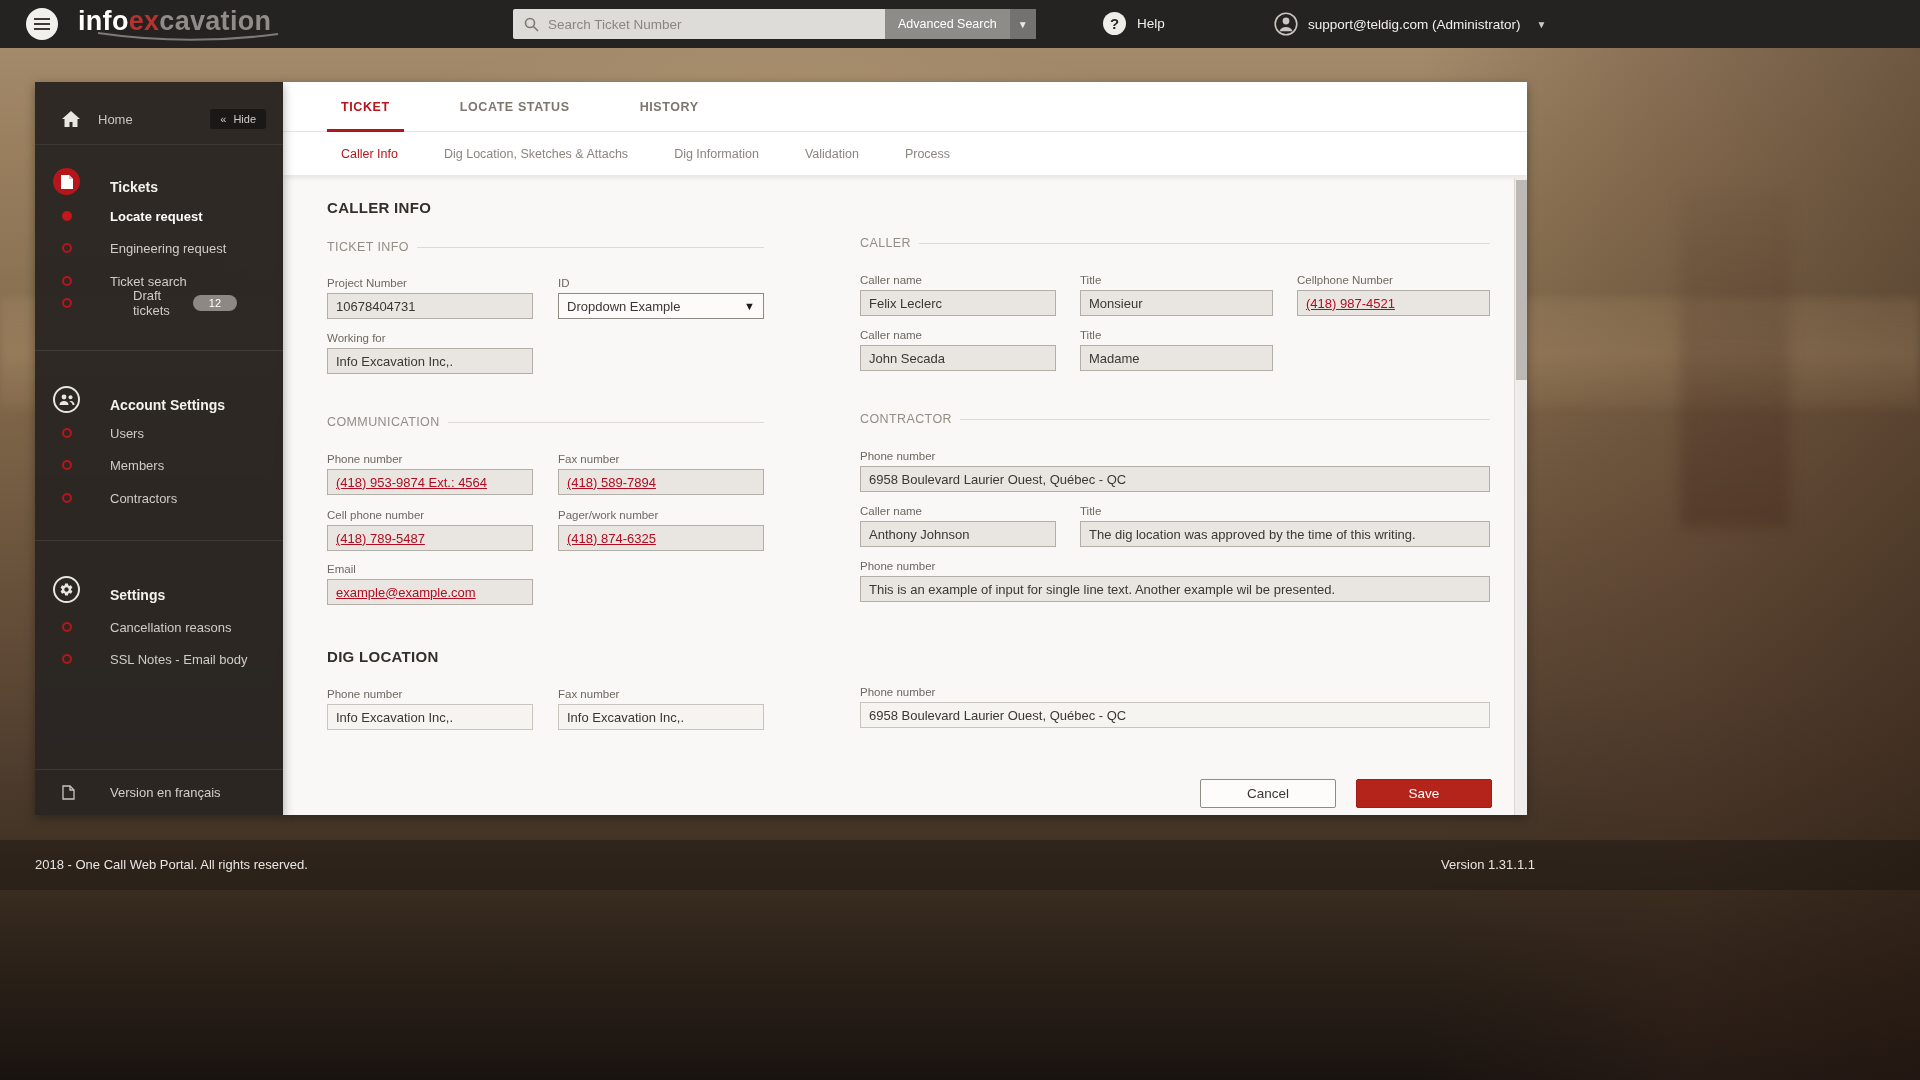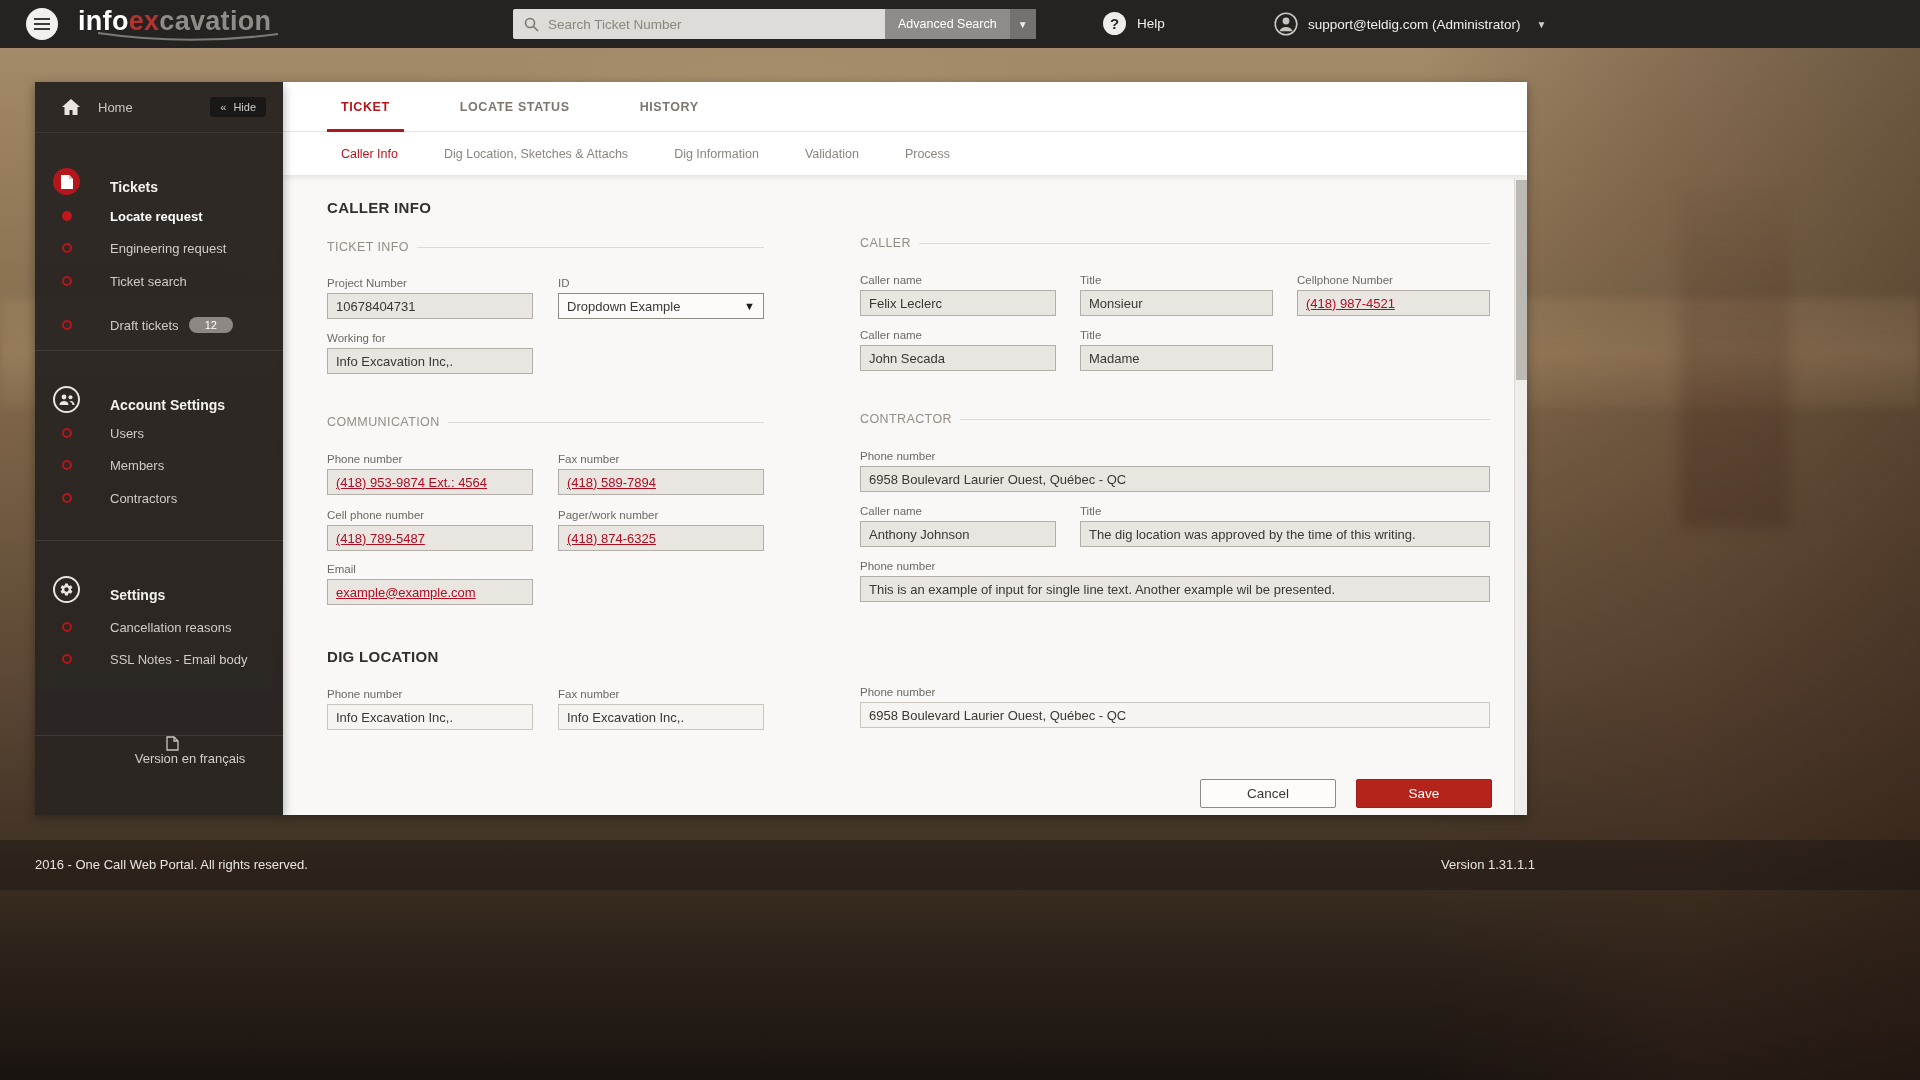--- a/index.html
+++ b/index.html
@@ -160,21 +160,21 @@
       <circle cx="12" cy="9" r="3.4" fill="#c9c5c0"></circle>
       <path d="M5.5 19.3c1-3 3.5-4.3 6.5-4.3s5.5 1.3 6.5 4.3" fill="#c9c5c0"></path>
     </svg>
     <span>support@teldig.com (Administrator)</span>
     <span class="caret">▼</span>
   </div>
 </div>
 
 <div class="sidebar">
 
-  <div class="sb-row sb-home" style="top:0;height:51px;">
+  <div class="sb-row sb-home" style="top:12px;height:51px;">
     <svg width="18" height="16" viewBox="0 0 18 16" fill="#e9e6e2">
       <path d="M9 0L0 8h2.5v8h5v-5h3v5h5V8H18z"></path>
     </svg>
     <span class="home-label">Home</span>
     <span class="hide-btn">
       <span>«</span>
       <span>Hide</span>
     </span>
   </div>
 
@@ -192,21 +192,21 @@
     <span class="it-label">Locate request</span>
   </div>
   <div class="sb-row sb-item" style="top:151px;height:30px;">
     <span class="dot"></span>
     <span class="it-label">Engineering request</span>
   </div>
   <div class="sb-row sb-item" style="top:184px;height:30px;">
     <span class="dot"></span>
     <span class="it-label">Ticket search</span>
   </div>
-  <div class="sb-row sb-item" style="top:228px;height:30px;">
+  <div class="sb-row sb-item" style="top:206px;height:30px;gap:23px;">
     <span class="dot"></span>
     <span class="it-label">Draft tickets</span>
     <span class="badge">12</span>
   </div>
 
   <div class="sb-div" style="top:268px;"></div>
 
   <div class="sb-row sb-header" style="top:287px;height:44px;">
     <span class="circle-ic ring">
       <svg width="16" height="12" viewBox="0 0 16 12" fill="#e9e6e2">
@@ -243,21 +243,21 @@
   </div>
   <div class="sb-row sb-item" style="top:530px;height:30px;">
     <span class="dot"></span>
     <span class="it-label">Cancellation reasons</span>
   </div>
   <div class="sb-row sb-item" style="top:562px;height:30px;">
     <span class="dot"></span>
     <span class="it-label">SSL Notes - Email body</span>
   </div>
 
-  <div class="sb-row sb-version" style="top:653px;height:46px;flex-direction:column;">
+  <div class="sb-row sb-version" style="top:687px;height:46px;">
     <svg width="13" height="15" viewBox="0 0 13 15" fill="none" stroke="#c9c5c0" stroke-width="1.3">
       <path d="M1 1h7l4 4v9H1z"></path>
         <path d="M8 1v4h4"></path>
     </svg>
     <span class="v-label">Version en français</span>
   </div>
 </div>
 
 <div class="card">
   <div class="notch"></div>
@@ -392,15 +392,15 @@
 
   <div class="btn btn-cancel" style="left:917px;top:697px;">Cancel</div>
   <div class="btn btn-save" style="left:1073px;top:697px;">Save</div>
 
   <div class="scroll-track">
     <div class="scroll-thumb"></div>
   </div>
 </div>
 
 <div class="footer">
-  <div class="copy">2016 - One Call Web Portal. All rights reserved.</div>
+  <div class="copy">2018 - One Call Web Portal. All rights reserved.</div>
   <div class="ver">Version 1.31.1.1</div>
 </div>
 
 </body></html>

